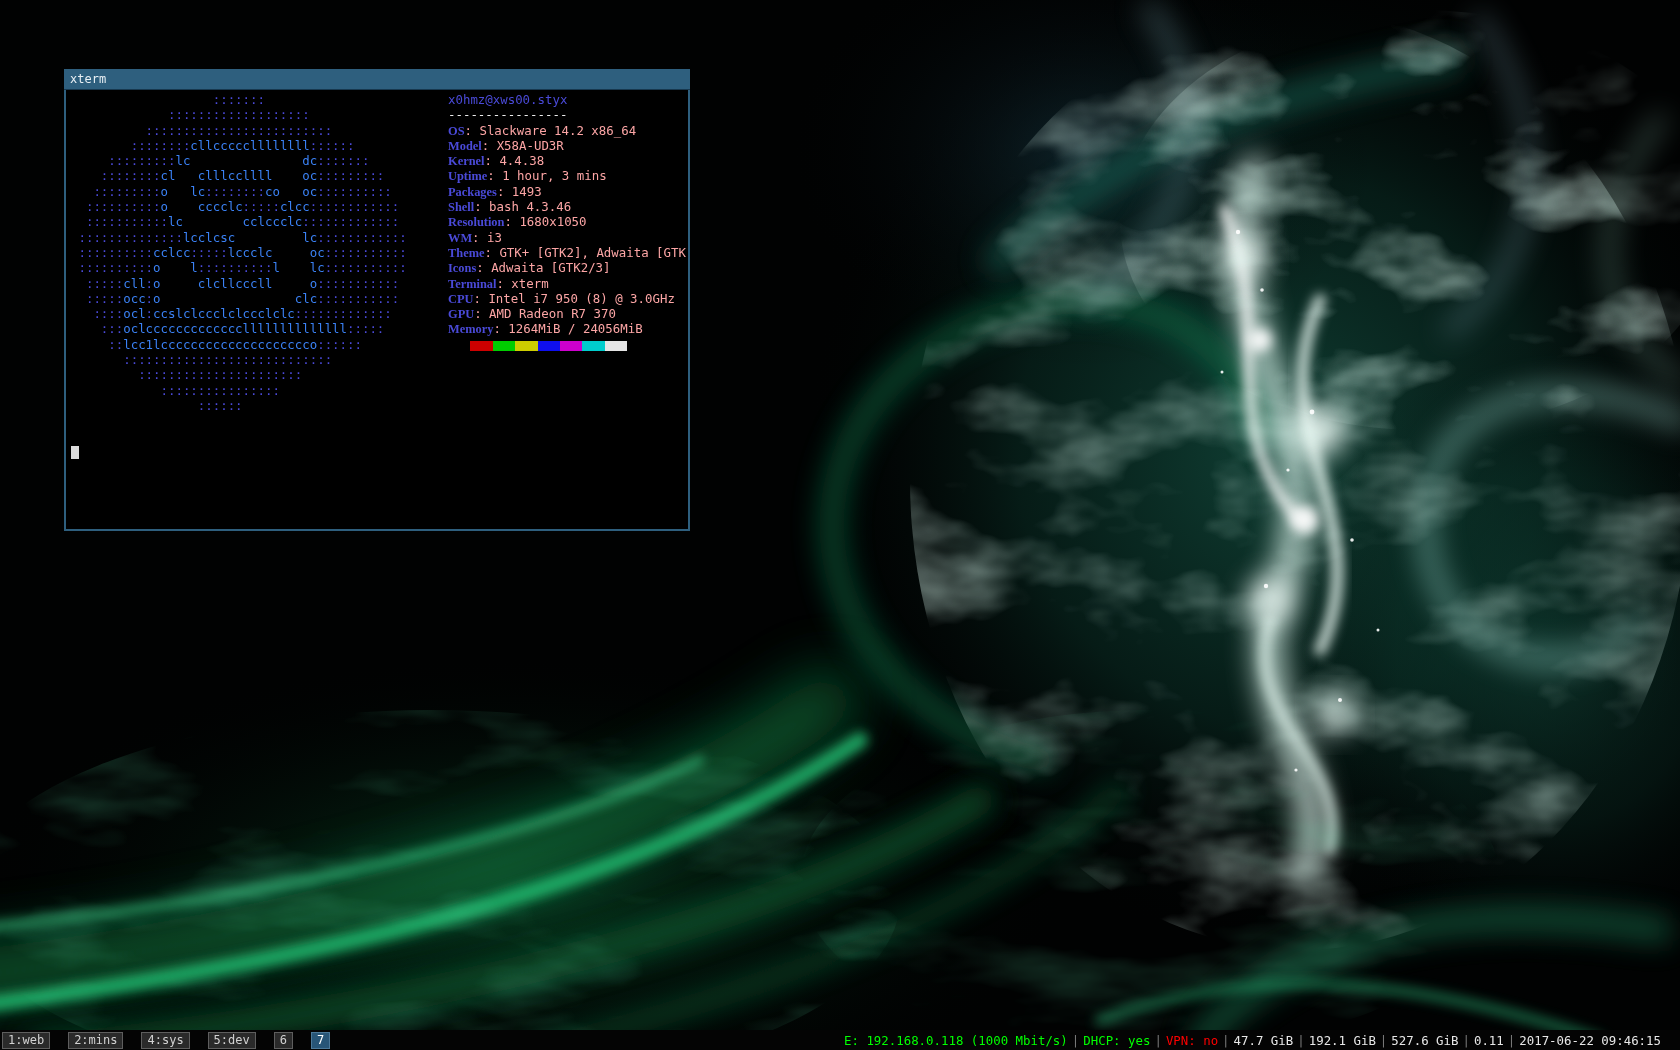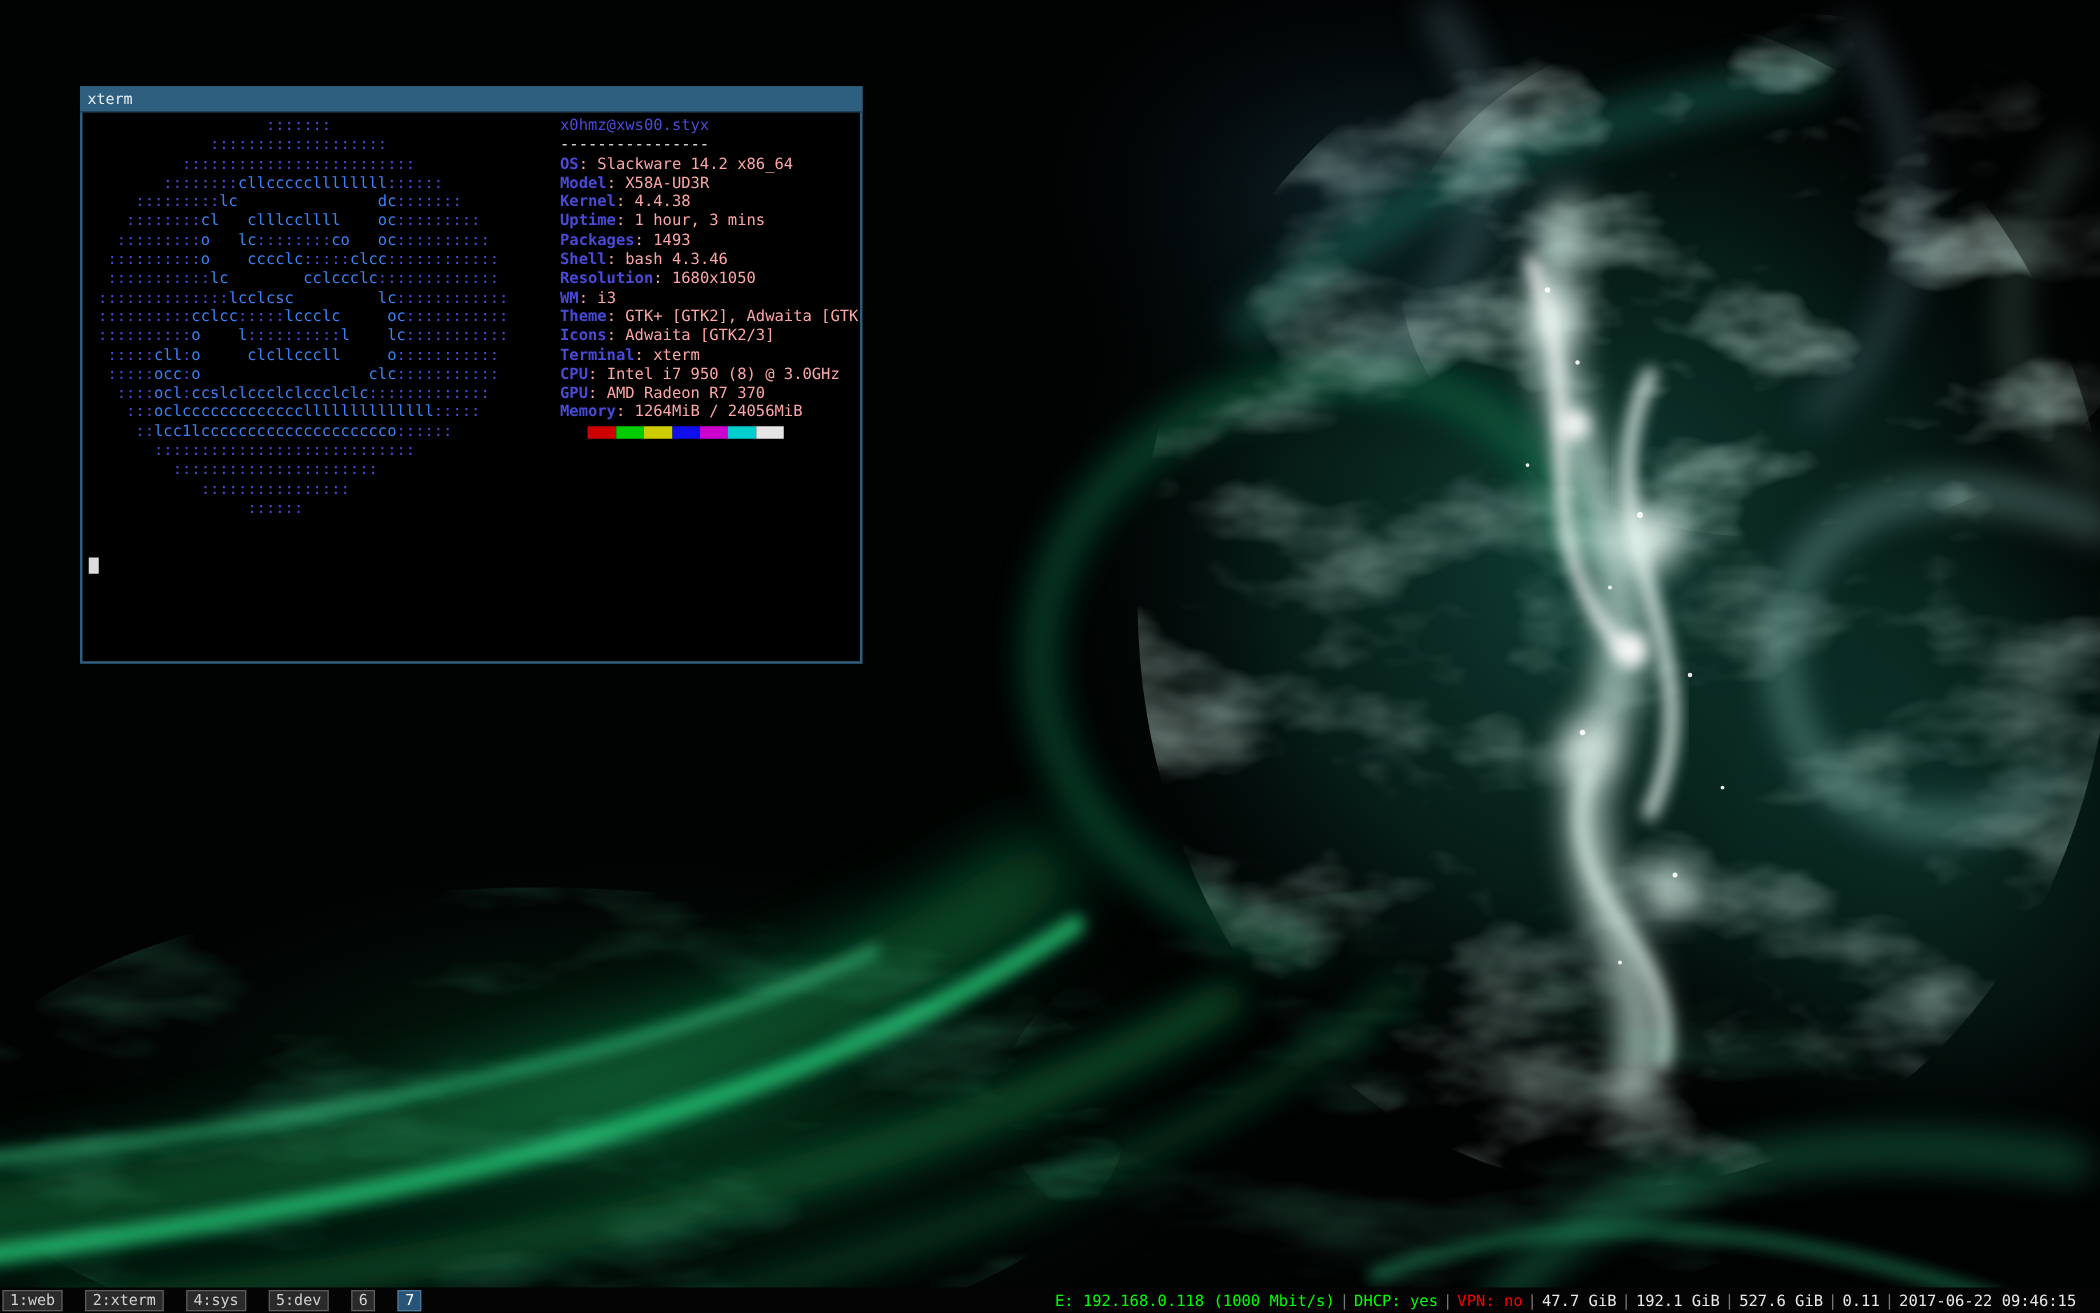--- a/index.html
+++ b/index.html
@@ -11,21 +11,21 @@
   .window{position:absolute;left:64px;top:69px;width:626px;height:462px;background:#2e5f7e;}
   .titlebar{height:21px;line-height:21px;padding-left:6px;font-size:12px;color:#e8eff4;
             background:#2e5f7e;border-bottom:1px solid #17384f;box-sizing:border-box;}
   .term{position:absolute;left:2px;right:2px;top:21px;bottom:2px;background:#000;overflow:hidden;}
   .art{position:absolute;left:5px;top:2px;font-size:12.4px;line-height:15.3px;white-space:pre;}
   .art-line{height:15.3px;}
   .c-b{color:#4a4ad8;}
   .c-w{color:#3b82f6;}
   .fetch{position:absolute;left:382px;top:2px;font-size:12.4px;line-height:15.3px;white-space:pre;}
   .fetch-line{height:15.3px;}
-  .fl-label{color:#4a4ad8;font-weight:bold;}
+  .fl-label{color:#4a4ad8;font-weight:bold;font-family:Liberation Serif, serif;}
   .fl-val{color:#fca5a5;}
   .fl-user{color:#4a4ad8;font-weight:normal;}
   .fl-sep{color:#ededed;}
   .swatches{display:flex;margin-top:4px;}
   .swatch{width:22.4px;height:10px;}
   .cursor{position:absolute;left:5px;top:356px;width:8px;height:13px;background:#dcdcdc;}
 
   
   .bar{position:absolute;left:0;bottom:0;width:1680px;height:20px;background:#040404;
        display:flex;align-items:center;justify-content:space-between;font-size:12px;box-sizing:border-box;}
@@ -139,21 +139,21 @@
     <div class="term">
       <div class="art" id="art"><div class="art-line"><span class="c-b">                   :::::::</span></div><div class="art-line"><span class="c-b">             :::::::::::::::::::</span></div><div class="art-line"><span class="c-b">          :::::::::::::::::::::::::</span></div><div class="art-line"><span class="c-b">        ::::::::</span><span class="c-w">cllcccccllllllll</span><span class="c-b">::::::</span></div><div class="art-line"><span class="c-b">     :::::::::</span><span class="c-w">lc               dc</span><span class="c-b">:::::::</span></div><div class="art-line"><span class="c-b">    ::::::::</span><span class="c-w">cl   clllccllll    oc</span><span class="c-b">:::::::::</span></div><div class="art-line"><span class="c-b">   :::::::::</span><span class="c-w">o   lc</span><span class="c-b">::::::::</span><span class="c-w">co   oc</span><span class="c-b">::::::::::</span></div><div class="art-line"><span class="c-b">  ::::::::::</span><span class="c-w">o    cccclc</span><span class="c-b">:::::</span><span class="c-w">clcc</span><span class="c-b">::::::::::::</span></div><div class="art-line"><span class="c-b">  :::::::::::</span><span class="c-w">lc        cclccclc</span><span class="c-b">:::::::::::::</span></div><div class="art-line"><span class="c-b"> ::::::::::::::</span><span class="c-w">lcclcsc         lc</span><span class="c-b">::::::::::::</span></div><div class="art-line"><span class="c-b"> ::::::::::</span><span class="c-w">cclcc</span><span class="c-b">:::::</span><span class="c-w">lccclc     oc</span><span class="c-b">:::::::::::</span></div><div class="art-line"><span class="c-b"> ::::::::::</span><span class="c-w">o    l</span><span class="c-b">::::::::::</span><span class="c-w">l    lc</span><span class="c-b">:::::::::::</span></div><div class="art-line"><span class="c-b">  :::::</span><span class="c-w">cll</span><span class="c-b">:</span><span class="c-w">o     clcllcccll     o</span><span class="c-b">:::::::::::</span></div><div class="art-line"><span class="c-b">  :::::</span><span class="c-w">occ</span><span class="c-b">:</span><span class="c-w">o                  clc</span><span class="c-b">:::::::::::</span></div><div class="art-line"><span class="c-b">   ::::</span><span class="c-w">ocl</span><span class="c-b">:</span><span class="c-w">ccslclccclclccclclc</span><span class="c-b">:::::::::::::</span></div><div class="art-line"><span class="c-b">    :::</span><span class="c-w">oclcccccccccccccllllllllllllll</span><span class="c-b">:::::</span></div><div class="art-line"><span class="c-b">     ::</span><span class="c-w">lcc1lcccccccccccccccccccco</span><span class="c-b">::::::</span></div><div class="art-line"><span class="c-b">       ::::::::::::::::::::::::::::</span></div><div class="art-line"><span class="c-b">         ::::::::::::::::::::::</span></div><div class="art-line"><span class="c-b">            ::::::::::::::::</span></div><div class="art-line"><span class="c-b">                 ::::::</span></div></div>
       <div class="fetch" id="fetch"><div class="fetch-line"><span class="fl-user">x0hmz@xws00.styx</span></div><div class="fetch-line"><span class="fl-sep">----------------</span></div><div class="fetch-line"><span class="fl-label">OS</span><span class="fl-val">: Slackware 14.2 x86_64</span></div><div class="fetch-line"><span class="fl-label">Model</span><span class="fl-val">: X58A-UD3R</span></div><div class="fetch-line"><span class="fl-label">Kernel</span><span class="fl-val">: 4.4.38</span></div><div class="fetch-line"><span class="fl-label">Uptime</span><span class="fl-val">: 1 hour, 3 mins</span></div><div class="fetch-line"><span class="fl-label">Packages</span><span class="fl-val">: 1493</span></div><div class="fetch-line"><span class="fl-label">Shell</span><span class="fl-val">: bash 4.3.46</span></div><div class="fetch-line"><span class="fl-label">Resolution</span><span class="fl-val">: 1680x1050</span></div><div class="fetch-line"><span class="fl-label">WM</span><span class="fl-val">: i3</span></div><div class="fetch-line"><span class="fl-label">Theme</span><span class="fl-val">: GTK+ [GTK2], Adwaita [GTK</span></div><div class="fetch-line"><span class="fl-label">Icons</span><span class="fl-val">: Adwaita [GTK2/3]</span></div><div class="fetch-line"><span class="fl-label">Terminal</span><span class="fl-val">: xterm</span></div><div class="fetch-line"><span class="fl-label">CPU</span><span class="fl-val">: Intel i7 950 (8) @ 3.0GHz</span></div><div class="fetch-line"><span class="fl-label">GPU</span><span class="fl-val">: AMD Radeon R7 370</span></div><div class="fetch-line"><span class="fl-label">Memory</span><span class="fl-val">: 1264MiB / 24056MiB</span></div><div class="swatches"><div class="swatch" style="background: rgb(0, 0, 0);"></div><div class="swatch" style="background: rgb(205, 0, 0);"></div><div class="swatch" style="background: rgb(0, 205, 0);"></div><div class="swatch" style="background: rgb(205, 205, 0);"></div><div class="swatch" style="background: rgb(15, 15, 238);"></div><div class="swatch" style="background: rgb(205, 0, 205);"></div><div class="swatch" style="background: rgb(0, 205, 205);"></div><div class="swatch" style="background: rgb(229, 229, 229);"></div></div></div>
       <div class="cursor"></div>
     </div>
   </div>
 
   <div class="bar">
     <div class="workspaces" id="workspaces">
         <button class="ws">1:web</button>
-        <button class="ws">2:xterm</button>
+        <button class="ws">2:mins</button>
         <button class="ws">4:sys</button>
         <button class="ws">5:dev</button>
         <button class="ws">6</button>
         <button class="ws focused">7</button>
       </div>
     <div class="status" id="status"><span style="color: rgb(0, 255, 0);">E: 192.168.0.118 (1000 Mbit/s)</span><span class="sep">|</span><span style="color: rgb(0, 255, 0);">DHCP: yes</span><span class="sep">|</span><span style="color: rgb(255, 0, 0);">VPN: no</span><span class="sep">|</span><span style="color: rgb(232, 232, 232);">47.7 GiB</span><span class="sep">|</span><span style="color: rgb(232, 232, 232);">192.1 GiB</span><span class="sep">|</span><span style="color: rgb(232, 232, 232);">527.6 GiB</span><span class="sep">|</span><span style="color: rgb(232, 232, 232);">0.11</span><span class="sep">|</span><span style="color: rgb(232, 232, 232);">2017-06-22 09:46:15</span></div>
   </div>
 
 </div>
 

